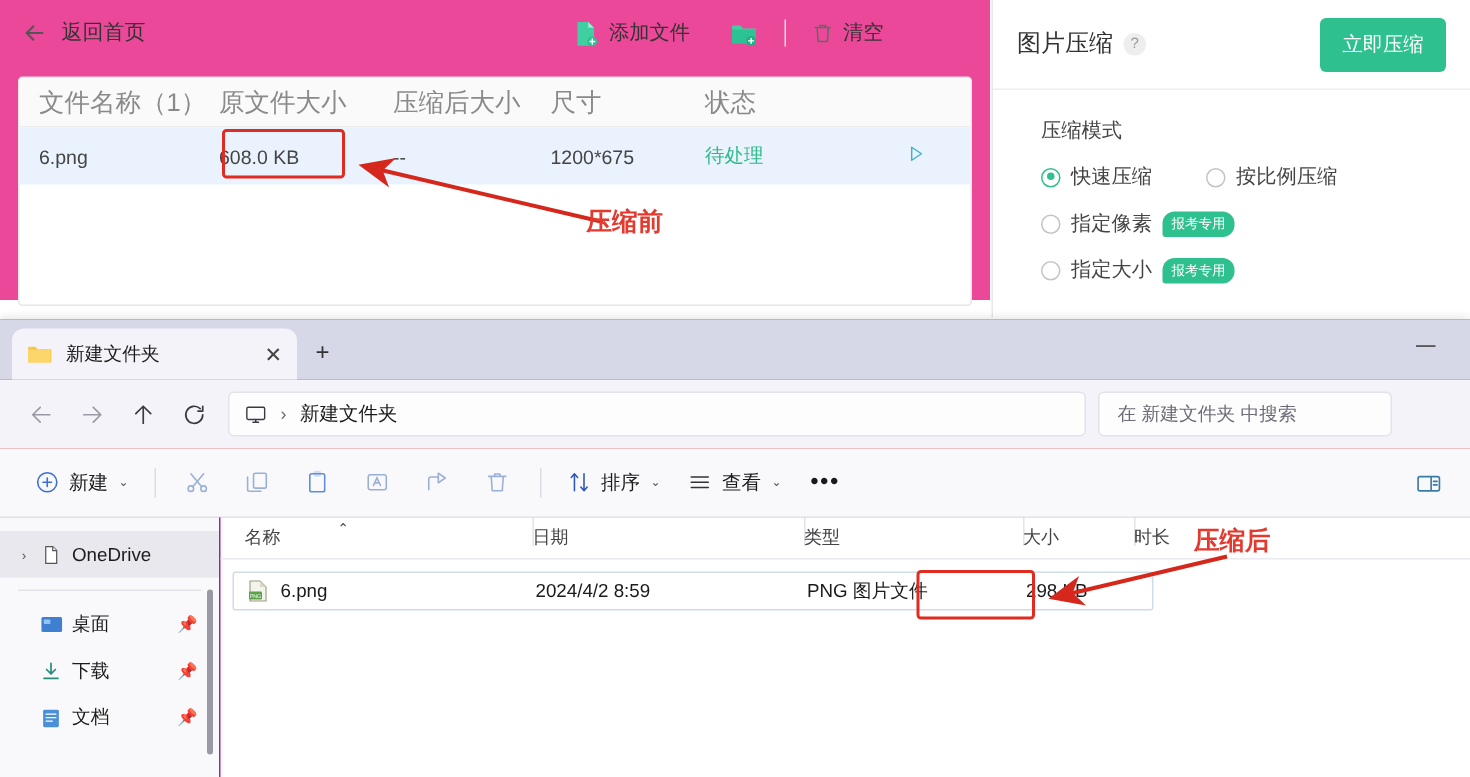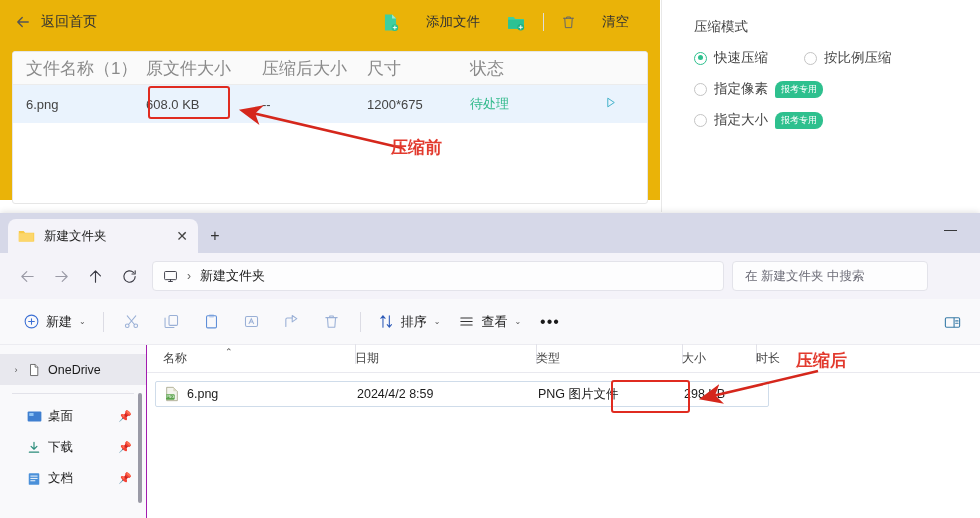--- a/index.html
+++ b/index.html
@@ -6,33 +6,33 @@
   html, body {
     width: 980px; height: 518px;
     font-family: "Liberation Sans", "DejaVu Sans", sans-serif;
     background: #ffffff;
     overflow: hidden;
   }
   #root { position: relative; width: 980px; height: 518px; }
 
   
   .comp-app { position: absolute; left: 0; top: 0; width: 980px; height: 212px; background: #fff; }
-  .comp-left { position: absolute; left: 0; top: 0; width: 660px; height: 200px; background: #eab308; }
+  .comp-left { position: absolute; left: 0; top: 0; width: 660px; height: 200px; background: #ec4899; }
   .comp-right { position: absolute; left: 661px; top: 0; width: 319px; height: 212px;
                 background: #fff; border-left: 1px solid #e8e8e8; }
 
   
   .comp-toolbar { position: relative; height: 44px; display: flex; align-items: center; }
   .back-btn { display: flex; align-items: center; gap: 9px; margin-left: 14px; cursor: pointer; }
   .back-arrow { width: 18px; height: 18px; color: #555; }
   .back-label { font-size: 14px; color: #333; }
 
   .tool-actions { position: absolute; left: 368px; top: 0; height: 44px; display: flex; align-items: center; gap: 0; }
   .tool-item { display: flex; align-items: center; gap: 6px; cursor: pointer; padding: 0 13px; }
-  .tool-item .tl { font-size: 13.5px; color: #333; margin-left: 20px; }
+  .tool-item .tl { font-size: 13.5px; color: #333; }
   .tool-sep { width: 1px; height: 18px; background: #ddd; margin: 0 4px; }
 
   
   .ctable { position: absolute; left: 12px; top: 51px; width: 636px; height: 153px;
             border: 1px solid #e6e6e6; border-radius: 3px; background: #fff; overflow: hidden; }
   .ctable-head { display: flex; height: 33px; align-items: center; background: #fafafa;
                  border-bottom: 1px solid #ececec; }
   .ctable-row { display: flex; height: 38px; align-items: center; background: #eaf3fd; }
   .c-col { font-size: 17px; color: #8a8a8a; }
   .ctable-row .c-col { color: #444; font-size: 13px; }
@@ -207,20 +207,25 @@
           <div class="c-col c-w6">
             <svg width="13" height="13" viewBox="0 0 24 24" fill="none" stroke="#3fb0c9" stroke-width="1.8">
               <path d="M7 4l12 8-12 8z" stroke-linejoin="round"></path>
             </svg>
           </div>
         </div>
       </div>
     </div>
 
     <div class="comp-right">
+      <div class="rp-head">
+        <span class="rp-title">图片压缩</span>
+        <span class="help-dot">?</span>
+        <button class="btn-compress">立即压缩</button>
+      </div>
 
       <div class="rp-body">
         <div class="rp-sect-title">压缩模式</div>
 
         <div class="radio-row">
           <label class="radio-opt gap-right">
             <span class="rbox on"></span>
             <span class="ropt-label">快速压缩</span>
           </label>
           <label class="radio-opt">

